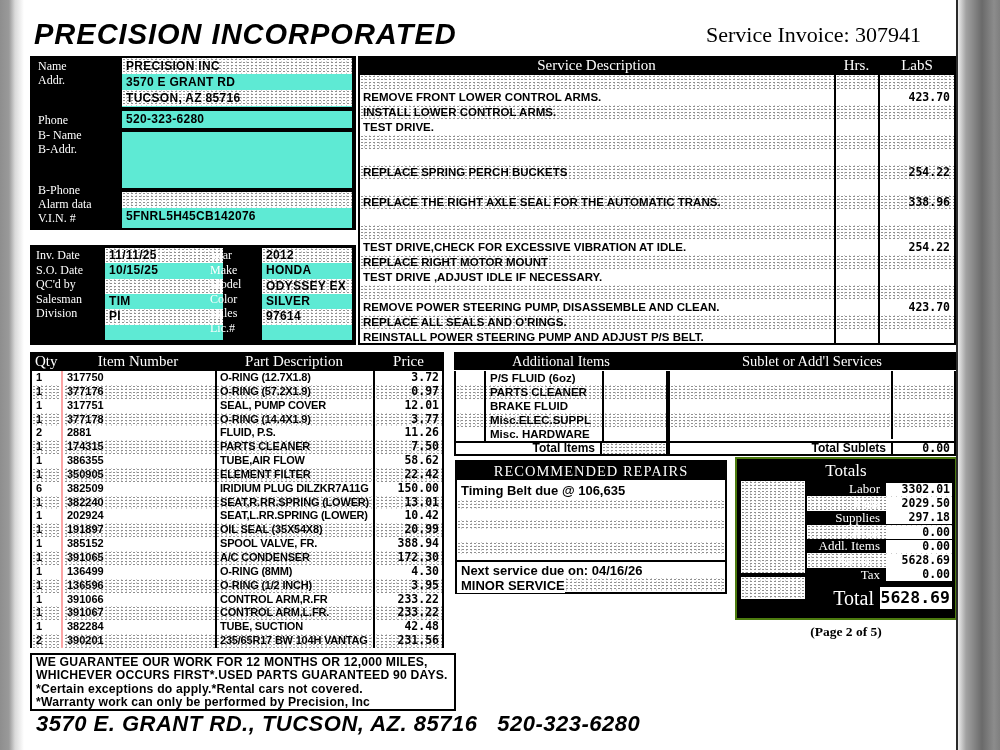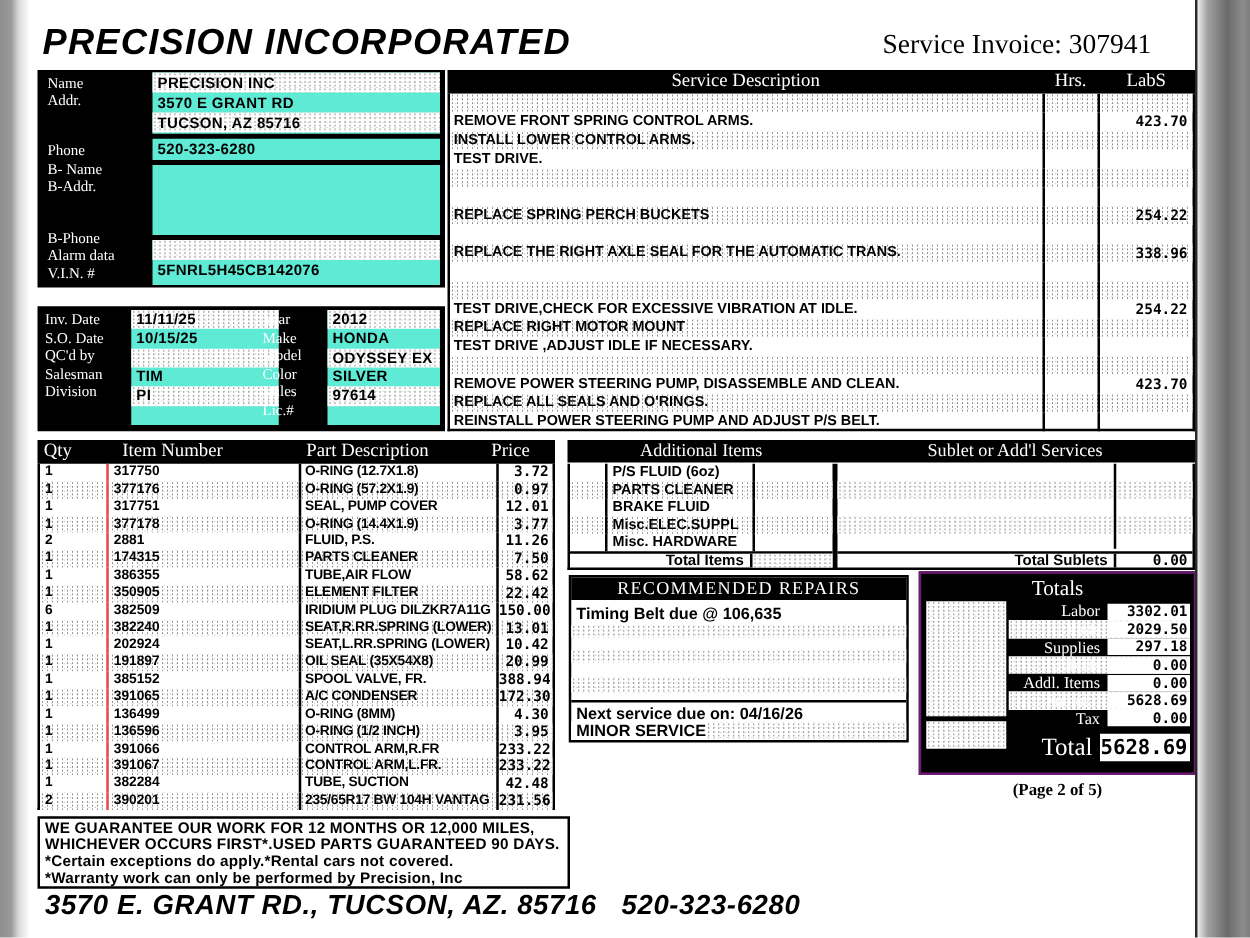--- a/index.html
+++ b/index.html
@@ -49,21 +49,21 @@
   .vrow { height:15.33px; line-height:15.33px; padding-left:4px; }
 
   
   .parts { left:30px; top:352px; width:414px; height:296px; }
   .parts-head { position:relative; height:19px; }
   .parts-head span { position:absolute; top:0; height:19px; line-height:19px; text-align:center;
     font-family:"Liberation Serif",serif; font-size:15px; }
   .parts-body { position:absolute; left:0; top:19px; width:414px; height:277px; border:2px solid #000; border-top:none; }
   .part-row { display:flex; height:13.85px; line-height:13.85px; font-weight:bold; font-size:11px; }
   .part-row .p1 { flex:0 0 29px; padding-left:4px; }
-  .part-row .p2 { flex:0 0 154px; border-left:2px solid #ef4444; padding-left:4px;margin-left:24px; }
+  .part-row .p2 { flex:0 0 154px; border-left:2px solid #fca5a5; padding-left:4px; }
   .part-row .p3 { flex:0 0 158px; border-left:2px solid #000; padding-left:3px; letter-spacing:-0.2px; white-space:nowrap; }
   .part-row .p4 { flex:1; border-left:2px solid #000; text-align:right; padding-right:3px; }
 
   
   .additional { left:454px; top:352px; width:214px; height:104px; }
   .add-head, .sub-head, .rec-head { height:18px; line-height:19px; text-align:center;
     font-family:"Liberation Serif",serif; font-size:14.5px; }
   .add-body { position:absolute; left:0; top:19px; width:214px; height:85px; border:2px solid #000; border-top:none; }
   .add-row { display:flex; height:14px; line-height:14px; }
   .add-row .a1 { flex:0 0 28px; }
@@ -83,21 +83,21 @@
   
   .recommended { left:455px; top:460px; width:272px; height:134px; border:2px solid #000; }
   .rec-note { position:absolute; left:4px; top:21px; font-weight:bold; font-size:13px; }
   .rec-band { position:absolute; left:0; width:100%; height:10px; }
   .rec-div { position:absolute; left:0; top:98px; width:100%; height:2px; background:#000; }
   .rec-next { position:absolute; left:4px; top:101px; font-weight:bold; font-size:13px; }
   .rec-minor { position:absolute; left:0; top:116px; width:100%; height:13px; line-height:13px; }
   .rec-minor span { font-weight:bold; font-size:13px; padding-left:4px; }
 
   
-  .totals { left:735px; top:457px; width:222px; height:163px; background:#000; border:2px solid #701a75; }
+  .totals { left:735px; top:457px; width:222px; height:163px; background:#000; border:2px solid #4d7c0f; }
   .totals-title { position:absolute; left:0; top:2px; width:100%; text-align:center; color:#fff;
     font-family:"Liberation Serif",serif; font-size:17px; }
   .totals-rows { position:absolute; left:70px; top:23px; right:3px; }
   .totals-row { display:flex; align-items:center; height:14.3px; }
   .totals-row .tl { flex:1; text-align:right; color:#fff; font-family:"Liberation Serif",serif; font-size:13px; padding-right:6px; white-space:nowrap; }
   .totals-row .tv { flex:0 0 66px; height:13px; line-height:13px; background:#fff; color:#000; text-align:right; padding-right:2px; }
   .totals-total { position:absolute; left:60px; top:127px; right:3px; height:24px; display:flex; align-items:center; }
   .totals-total .tl { flex:1; text-align:right; color:#fff; font-family:"Liberation Serif",serif; font-size:20px; padding-right:6px; }
   .totals-total .tv { flex:0 0 72px; height:22px; line-height:22px; background:#fff; color:#000; text-align:right; padding-right:2px; font-size:16.5px; }
   .page-note { left:735px; top:624px; width:222px; text-align:center; font-family:"Liberation Serif",serif; font-weight:bold; font-size:13.5px; }
@@ -148,21 +148,21 @@
   </div>
   <div class="svc-body">
 
       <div class="svc-row alt">
         <span class="c1"></span>
         <span class="c2 num"></span>
         <span class="c3 num"></span>
       </div>
 
       <div class="svc-row">
-        <span class="c1">REMOVE FRONT SPRING CONTROL ARMS.</span>
+        <span class="c1">REMOVE FRONT LOWER CONTROL ARMS.</span>
         <span class="c2 num"></span>
         <span class="c3 num">423.70</span>
       </div>
 
       <div class="svc-row alt">
         <span class="c1">INSTALL LOWER CONTROL ARMS.</span>
         <span class="c2 num"></span>
         <span class="c3 num"></span>
       </div>
 

